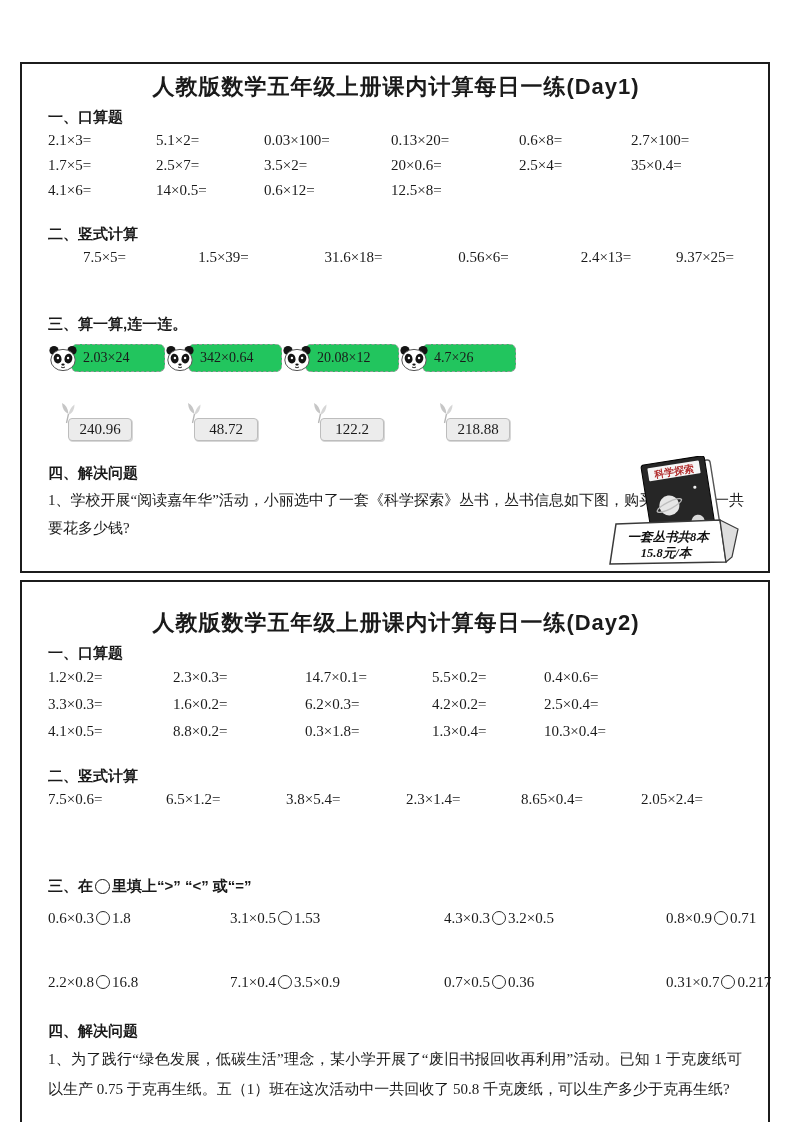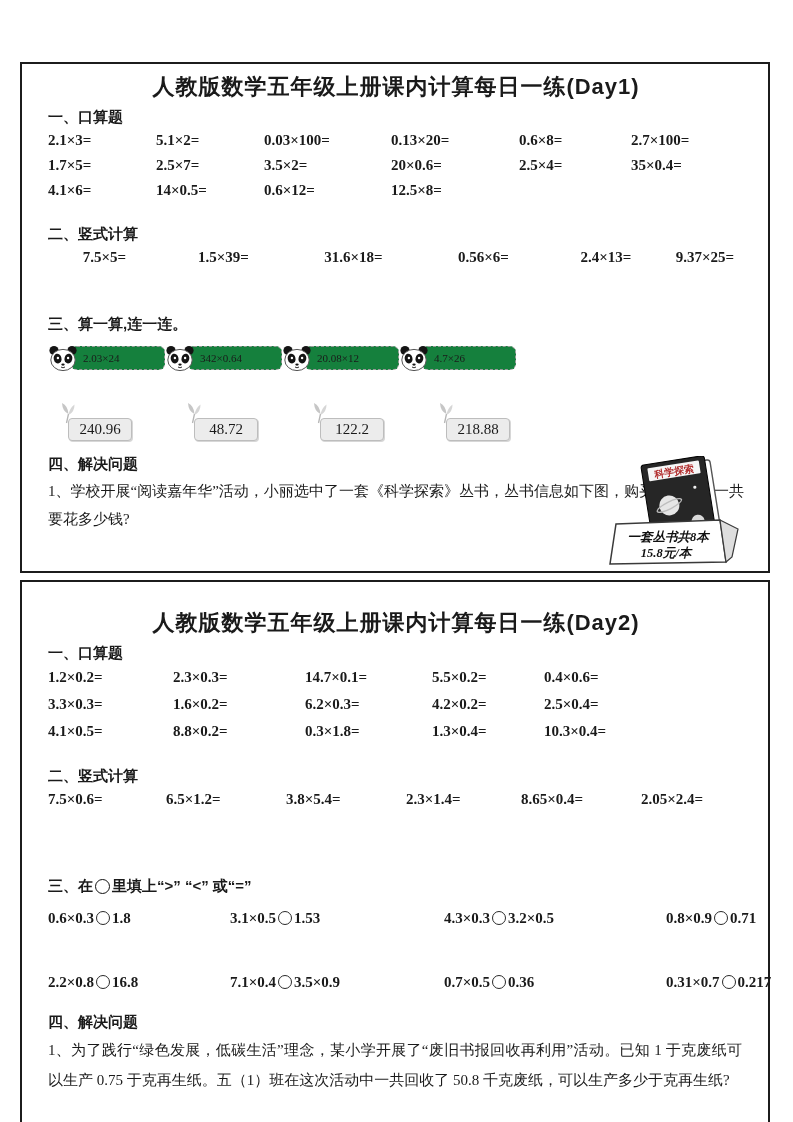--- a/index.html
+++ b/index.html
@@ -22,28 +22,28 @@
   .hd {
     font-size:15px; font-weight:bold; line-height:22px;
     font-family:"Liberation Sans","DejaVu Sans",sans-serif;
   }
   .grid { display:grid; font-size:15px; }
   .g-oral1 { grid-template-columns:108px 108px 127px 128px 112px 1fr; line-height:25px; }
   .g-vert1 { grid-template-columns:113px 125px 135px 125px 120px 1fr; line-height:24px; margin-bottom:44px;text-align:center; }
   .g-oral2 { grid-template-columns:125px 132px 127px 112px 1fr; line-height:27px; }
   .g-vert2 { grid-template-columns:118px 120px 120px 115px 120px 1fr; line-height:24px; margin-bottom:64px; }
   .g-cmp   { grid-template-columns:160px 192px 200px 1fr; line-height:42px;gap:22px; }
-  .cell { white-space:nowrap;font-weight:bold; }
+  .cell { white-space:nowrap; }
   
   .panda-row { display:flex; margin-top:4px; height:38px; }
   .panda-unit { width:117px; display:flex; align-items:center; position:relative; }
   .panda-unit svg { flex:0 0 auto; margin-right:-7px; position:relative; z-index:2; }
   .expr-box {
-    flex:1 1 auto; border:1px dashed #9a9a9a; border-radius:6px; background:#15803d;
-    font-size:11px; padding:5px 2px 5px 11px; white-space:nowrap;
+    flex:1 1 auto; border:1px dashed #9a9a9a; border-radius:6px; background:#22c55e;
+    font-size:14px; padding:5px 2px 5px 11px; white-space:nowrap;
   }
   .ans-row { display:flex; margin-top:28px; height:40px;gap:11px; }
   .ans-unit { width:115px; position:relative; }
   .ans-unit svg { position:absolute; left:10px; top:-3px; }
   .ans-box {
     position:absolute; left:20px; top:13px; width:64px; text-align:center;
     background:#ececec; border:1px solid #bdbdbd; border-radius:4px;
     font-size:15px; padding:2px 0; box-shadow:1px 1px 0 #d7d7d7;
   }
   
@@ -52,21 +52,21 @@
   .book-fig { position:absolute; right:20px; top:392px; width:140px; height:112px; }
   
   .cmp-circle {
     display:inline-block; width:14px; height:14px; border:1.5px solid #2a2a2a;
     border-radius:50%; vertical-align:-2px; margin:0 2px;
   }
   .hd-circle {
     display:inline-block; width:15px; height:15px; border:1.5px solid #111;
     border-radius:50%; vertical-align:-3px; margin:0 2px;
   }
-  .mt2 { margin-top:8px; } .mt4 { margin-top:20px; }
+  .mt2 { margin-top:17px; } .mt4 { margin-top:20px; }
 </style>
 </head>
 <body>
 
 <section class="sheet sheet-1">
   <h1 class="title">人教版数学五年级上册课内计算每日一练(Day1)</h1>
 
   <div class="hd">一、口算题</div>
   <div class="grid g-oral1">
     <span class="cell">2.1×3=</span>

